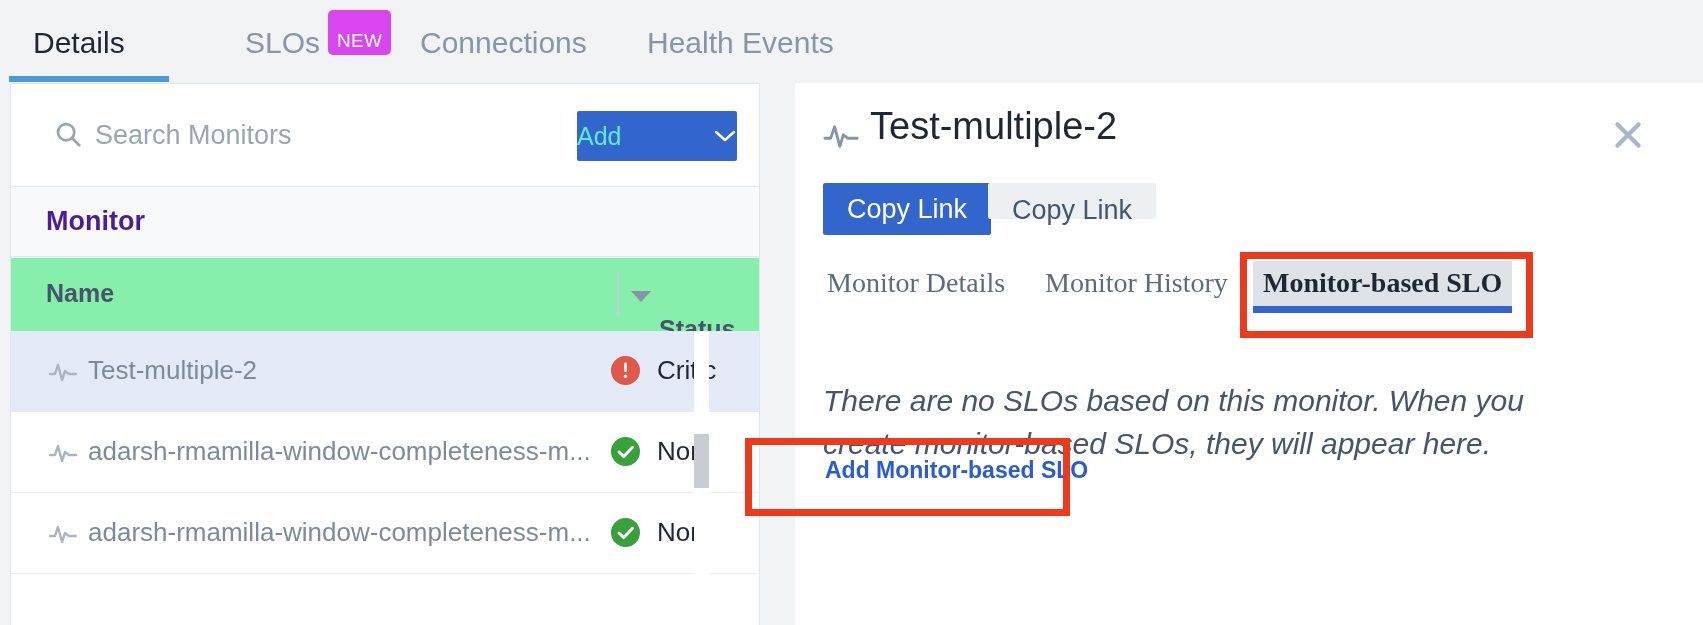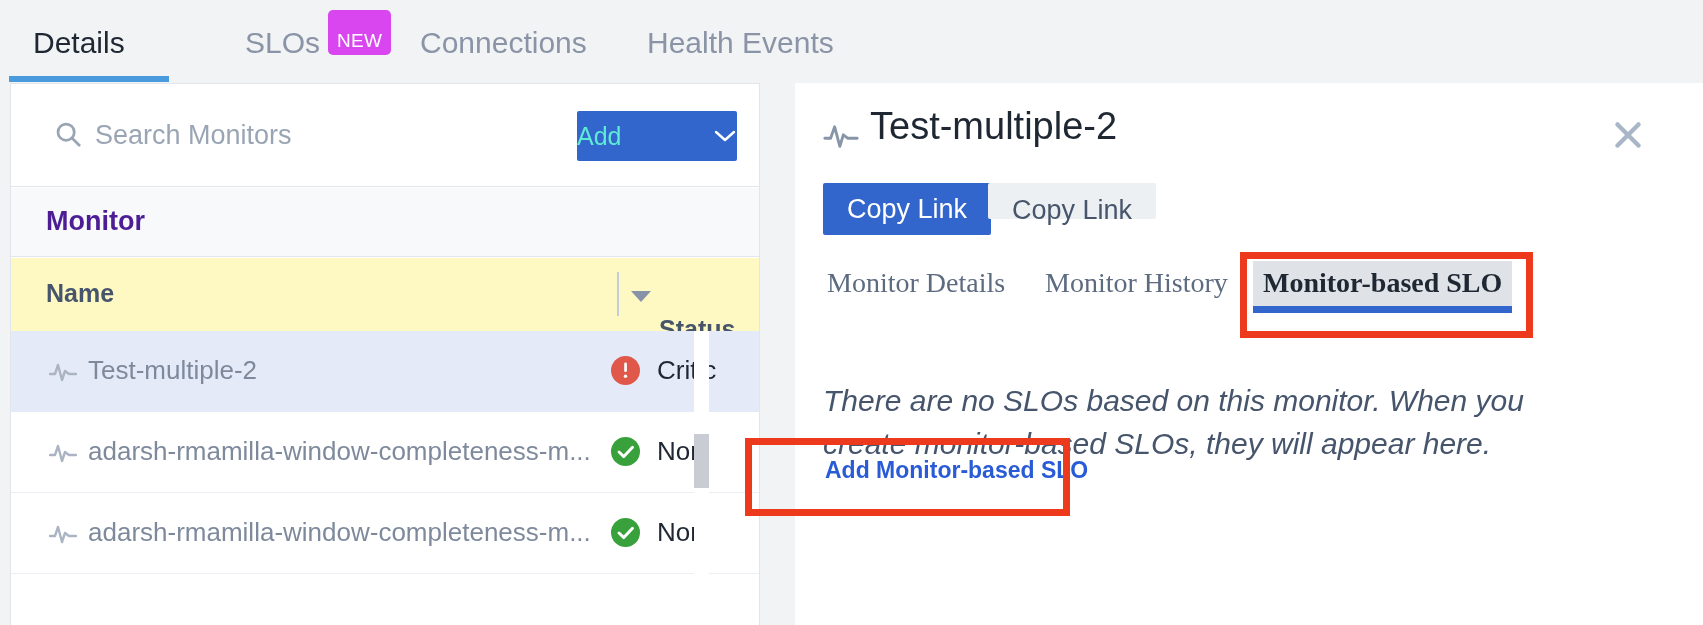--- a/index.html
+++ b/index.html
@@ -123,21 +123,21 @@
     font-size: 27px;
     color: #4c1d95;
     font-weight: bold;
   }
 
   #column-header {
     position: absolute;
     left: 0; top: 174px;
     width: 750px;
     height: 92px;
-    background: #fef9c3;
+    background: #86efac;
     border-bottom: 1px solid #e2e5ea;
   }
   #col-name {
     position: absolute;
     left: 35px; top: 21px;
     font-size: 25px;
     font-weight: bold;
     color: #46556c;
   }
   #col-divider {

